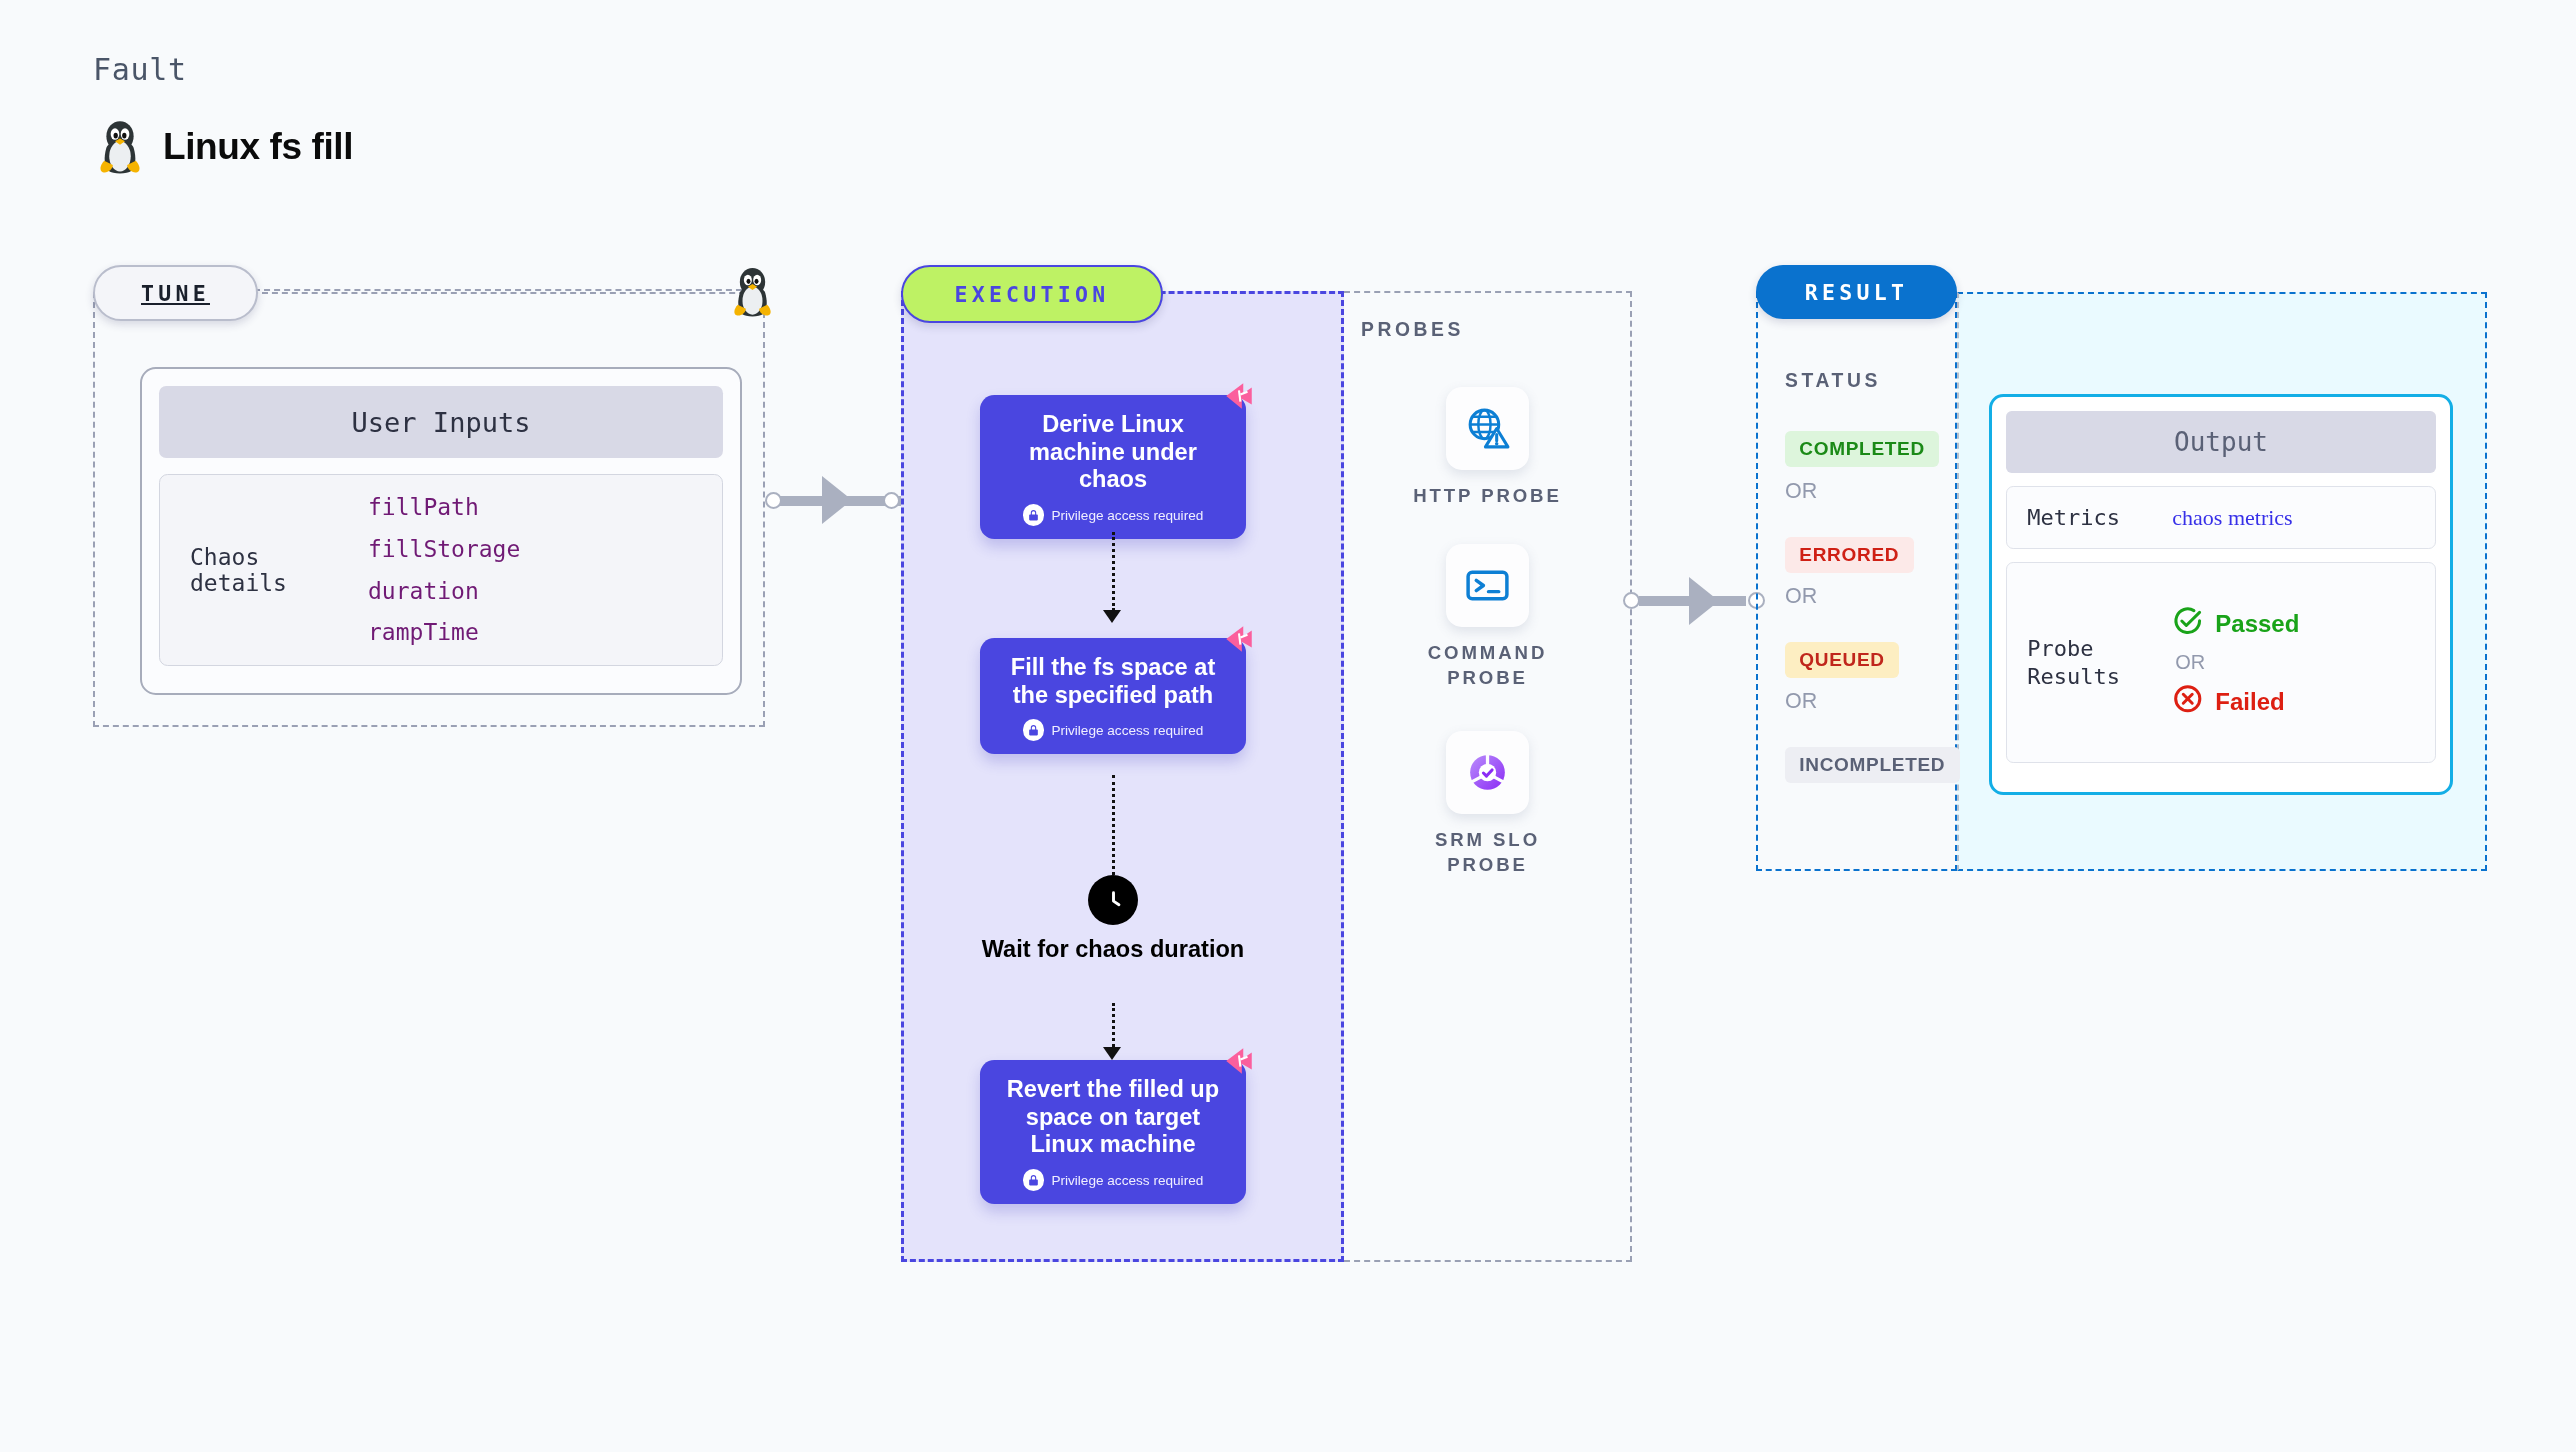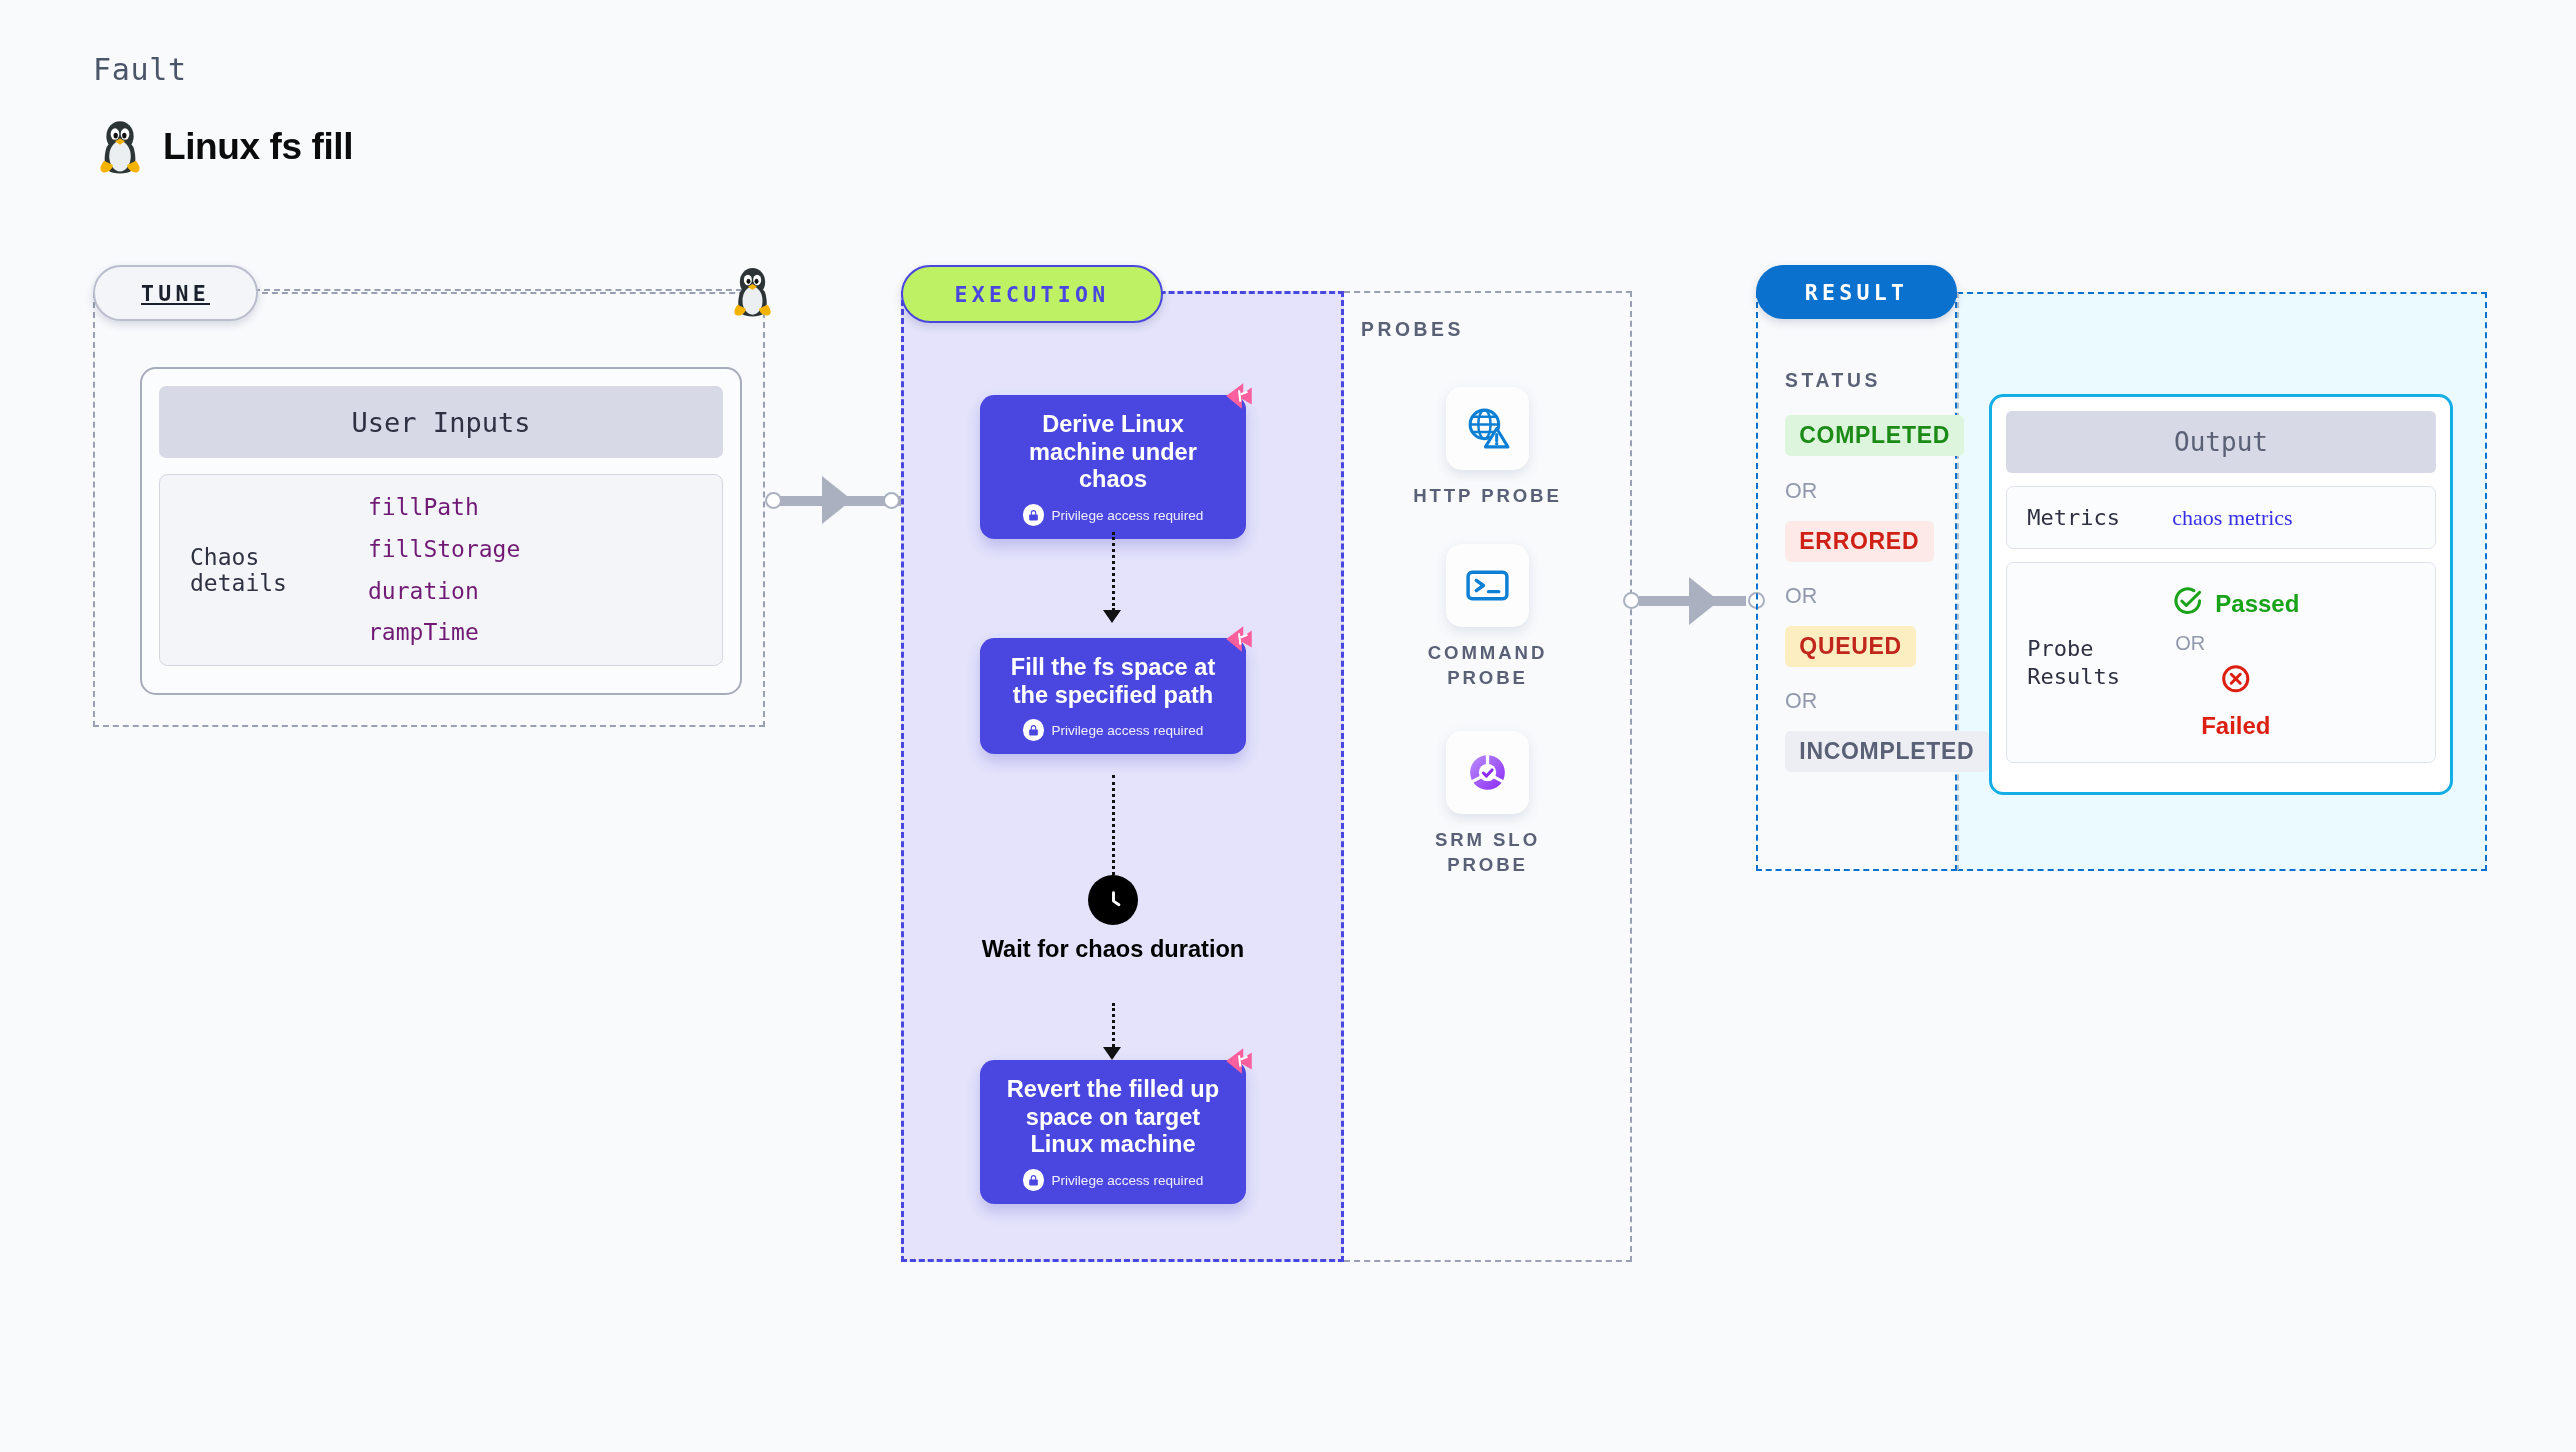--- a/index.html
+++ b/index.html
@@ -133,21 +133,21 @@
   #probe-command{left:1398px;top:544px;}
   #probe-srm{left:1398px;top:731px;}
 
   
   #status-label{
     position:absolute;left:1785px;top:370px;
     font-size:19.3px;font-weight:bold;letter-spacing:3.6px;color:#5a6176;
   }
   .status-badge{
     position:absolute;display:inline-flex;align-items:center;justify-content:center;
-    padding:7.2px 14.3px;border-radius:5.7px;font-size:23px;font-weight:bold;letter-spacing:0.7px;
+    padding:7.2px 14.3px;border-radius:5.7px;font-size:19px;font-weight:bold;letter-spacing:0.7px;margin-top:16px;
   }
   #badge-completed{left:1785px;top:415px;background:#ddf5dc;color:#1b8a17;}
   #badge-errored{left:1785px;top:521px;background:#fce9e8;color:#cf2015;}
   #badge-queued{left:1785px;top:626px;background:#fdeec2;color:#c0261c;}
   #badge-incompleted{left:1785px;top:731px;background:#edeef3;color:#5a6176;}
   .or-text{position:absolute;font-size:21.5px;color:#9299ad;}
   #or-1{left:1785px;top:479px;}
   #or-2{left:1785px;top:584px;}
   #or-3{left:1785px;top:689px;}
 
@@ -174,21 +174,21 @@
     font-family:"DejaVu Sans Mono","Liberation Mono",monospace;
     font-size:22px;color:#2d3142;line-height:1.25;
   }
   #metrics-value{
     font-family:Liberation Serif, serif;
     font-size:22px;color:#3730e8;
   }
   #probe-results-value{display:flex;flex-direction:column;gap:8.6px;}
   .verdict{display:flex;align-items:center;gap:11.5px;font-size:24px;font-weight:bold;}
   #verdict-passed{color:#19a319;}
-  #verdict-failed{color:#dd1f12;flex-direction:column;}
+  #verdict-failed{color:#dd1f12;}
   #verdict-or{font-size:20px;color:#9299ad;padding-left:2.9px;}
   .flow-line{position:absolute;height:10px;background:#aab0c0;}
   .flow-dot{position:absolute;width:17px;height:17px;border-radius:50%;background:#fff;border:2.9px solid #aab0c0;box-sizing:border-box;}
   .flow-head{position:absolute;width:0;height:0;border-top:24px solid transparent;border-bottom:24px solid transparent;border-left:30px solid #aab0c0;}
 </style>
 </head>
 <body>
 
 <div id="fault-label" class="mono">Fault</div>
 

